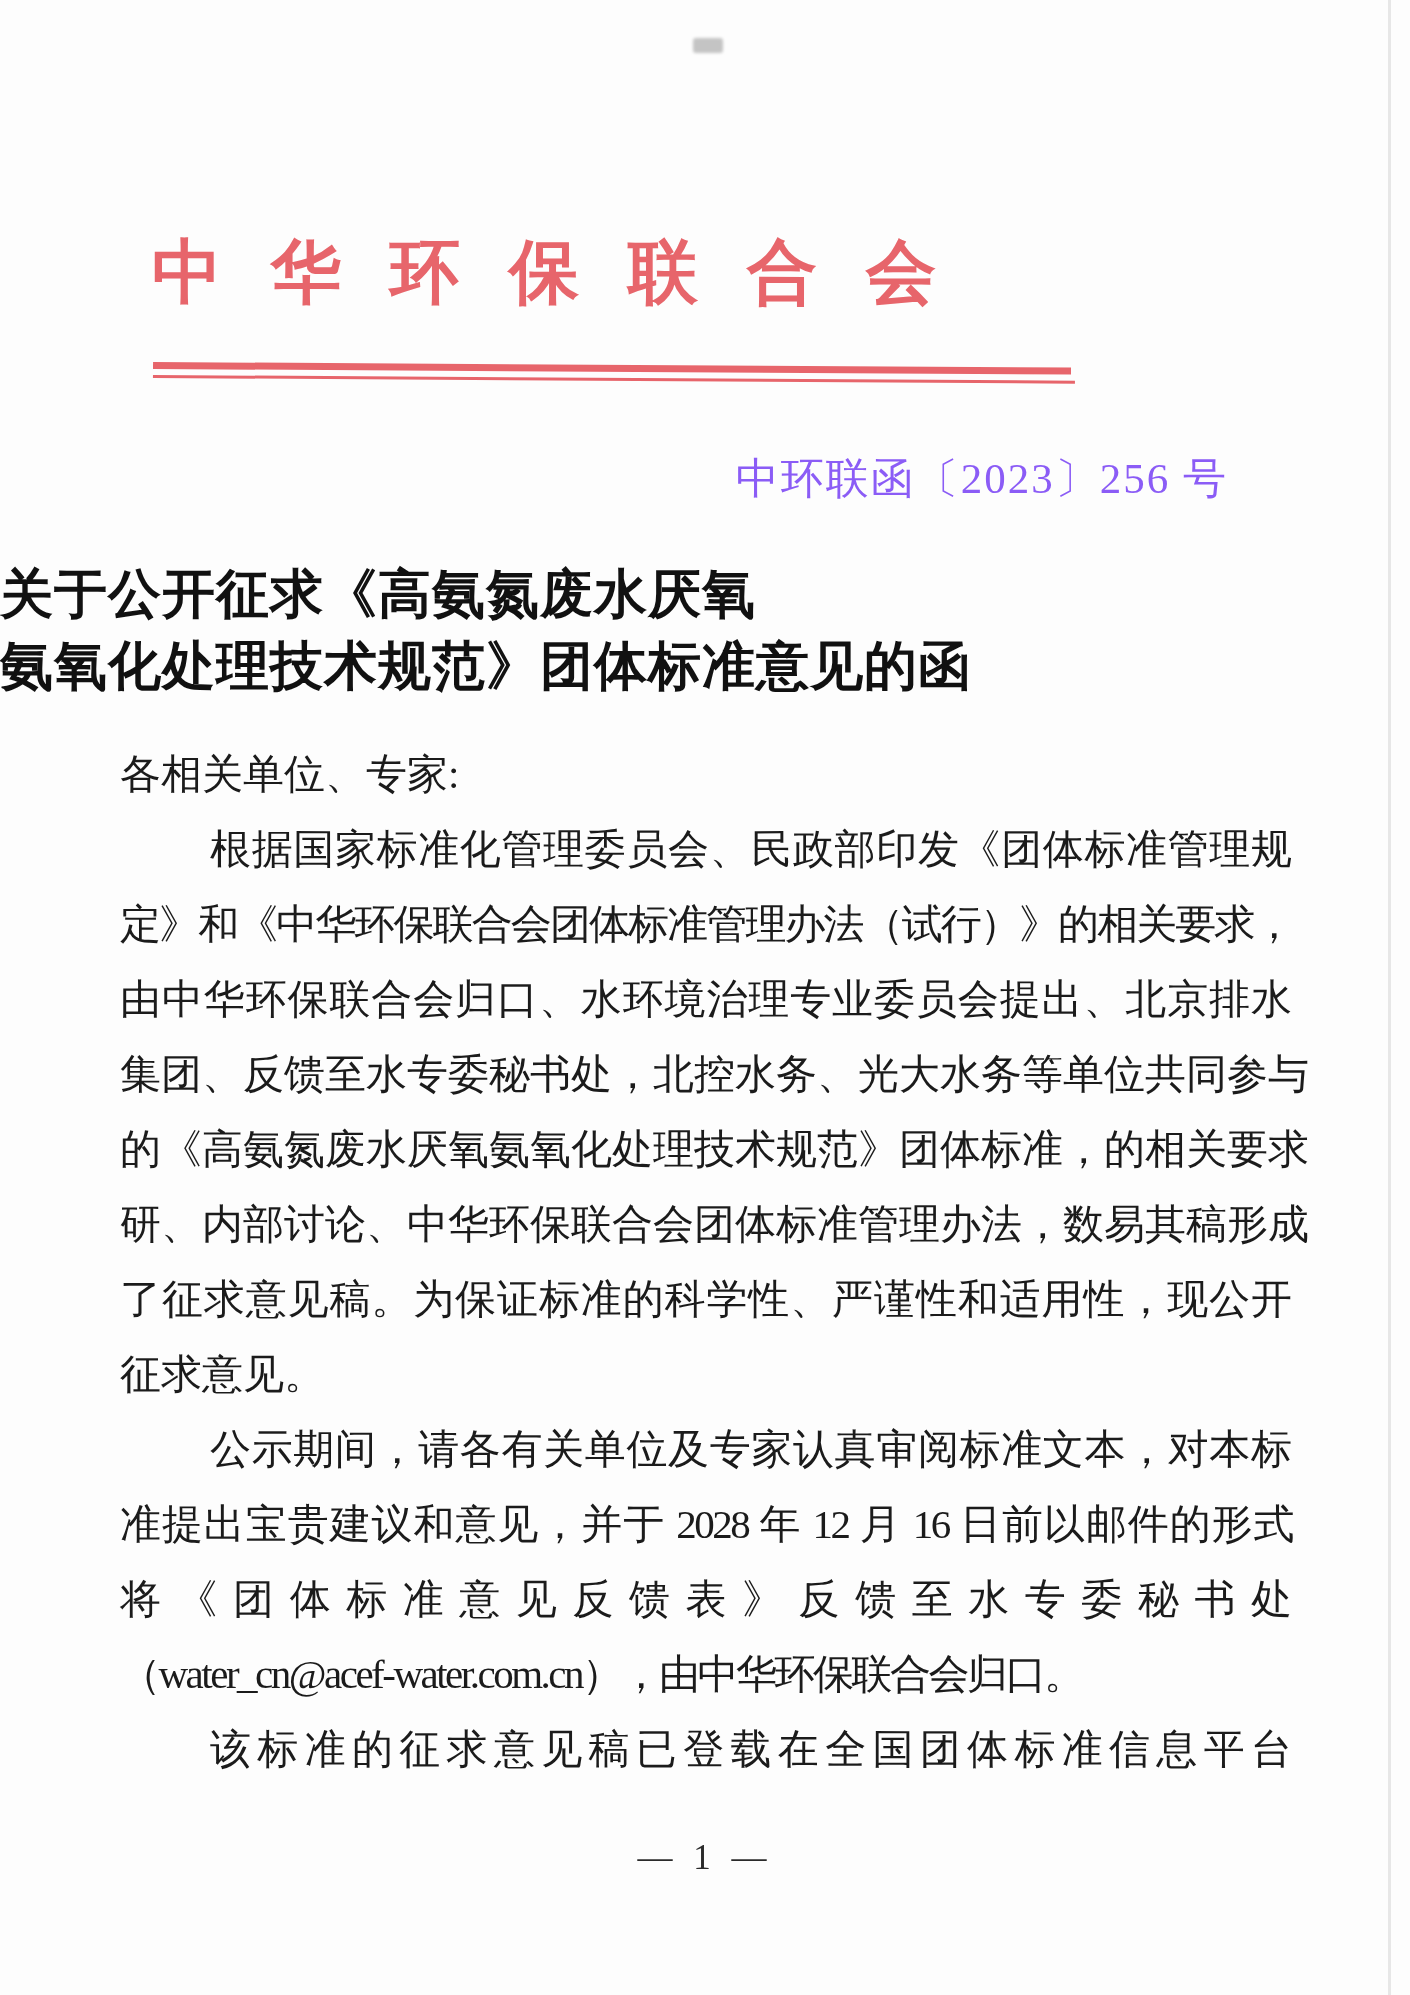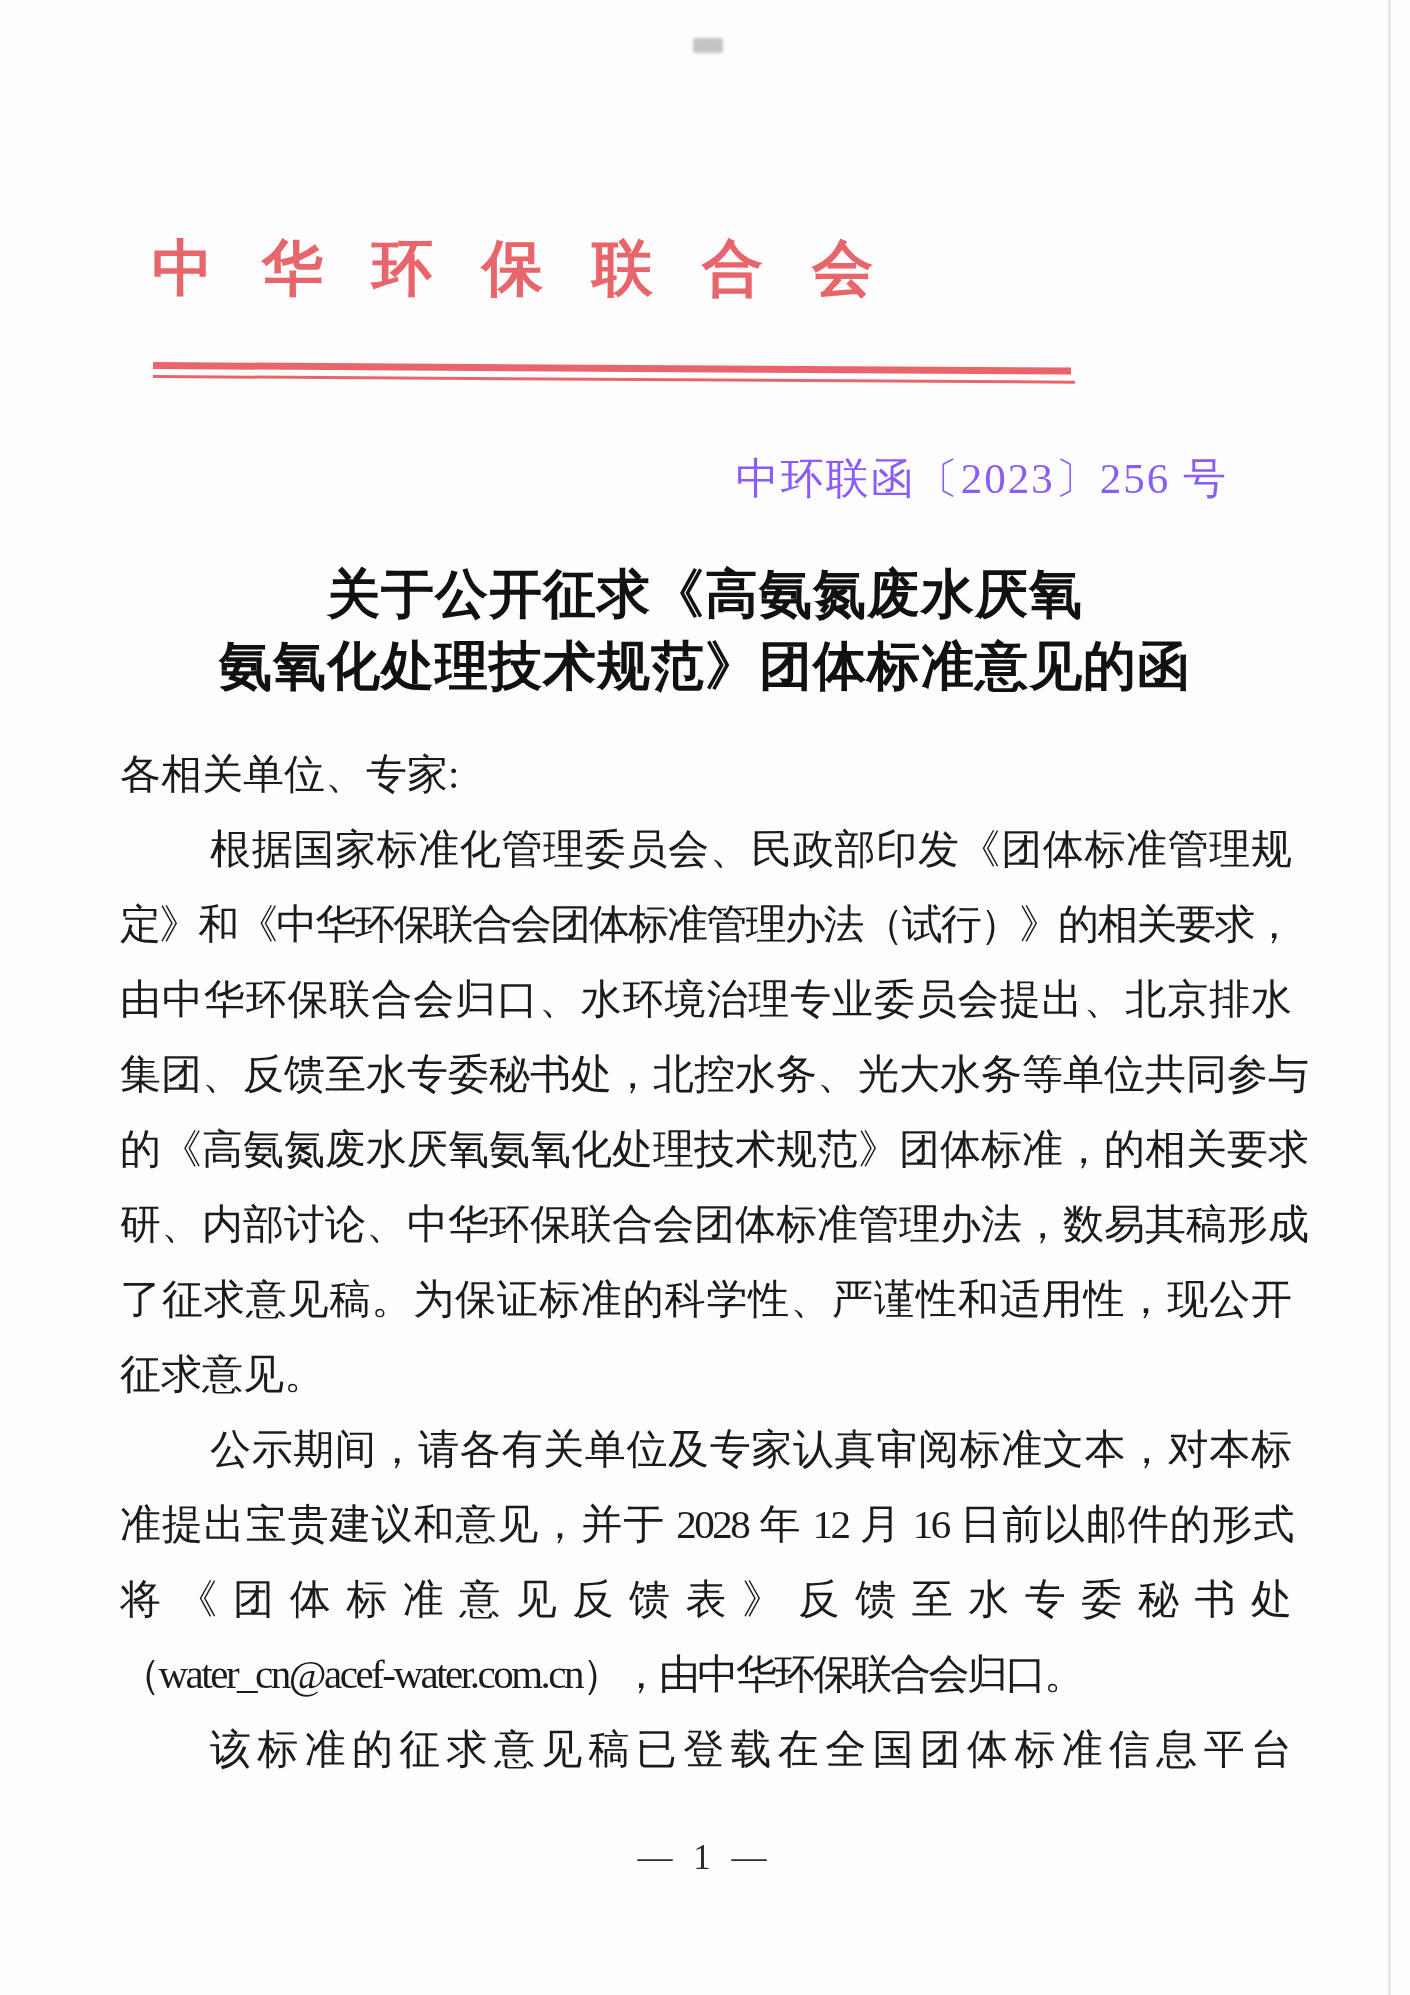--- a/index.html
+++ b/index.html
@@ -26,21 +26,21 @@
     width: 30px; height: 15px;
     background: #8d8d8d;
     opacity: .5;
     border-radius: 3px;
     filter: blur(1.5px);
   }
   
   .org-name {
     position: absolute;
     top: 238px; left: 152px;
-    font-size: 61px;
+    font-size: 70px;
     font-weight: bold;
     color: var(--accent, #e7656b);
     letter-spacing: 49px;
     white-space: nowrap;
     line-height: 1;
   }
   .red-divider {
     position: absolute;
     top: 362px; left: 153px;
     width: 918px;
@@ -56,21 +56,20 @@
     font-size: 43px;
     letter-spacing: 2px;
     white-space: nowrap;
     color: #8b5cf6;
   }
   
   .doc-title {
     position: absolute;
     top: 558px; left: 0;
     width: 100%;
-    text-align: center;
     font-size: 53px;
     font-weight: bold;
     line-height: 72px;
     letter-spacing: 1px;
     color: #111;
   }
   
   .body-text {
     position: absolute;
     top: 737px; left: 120px;

